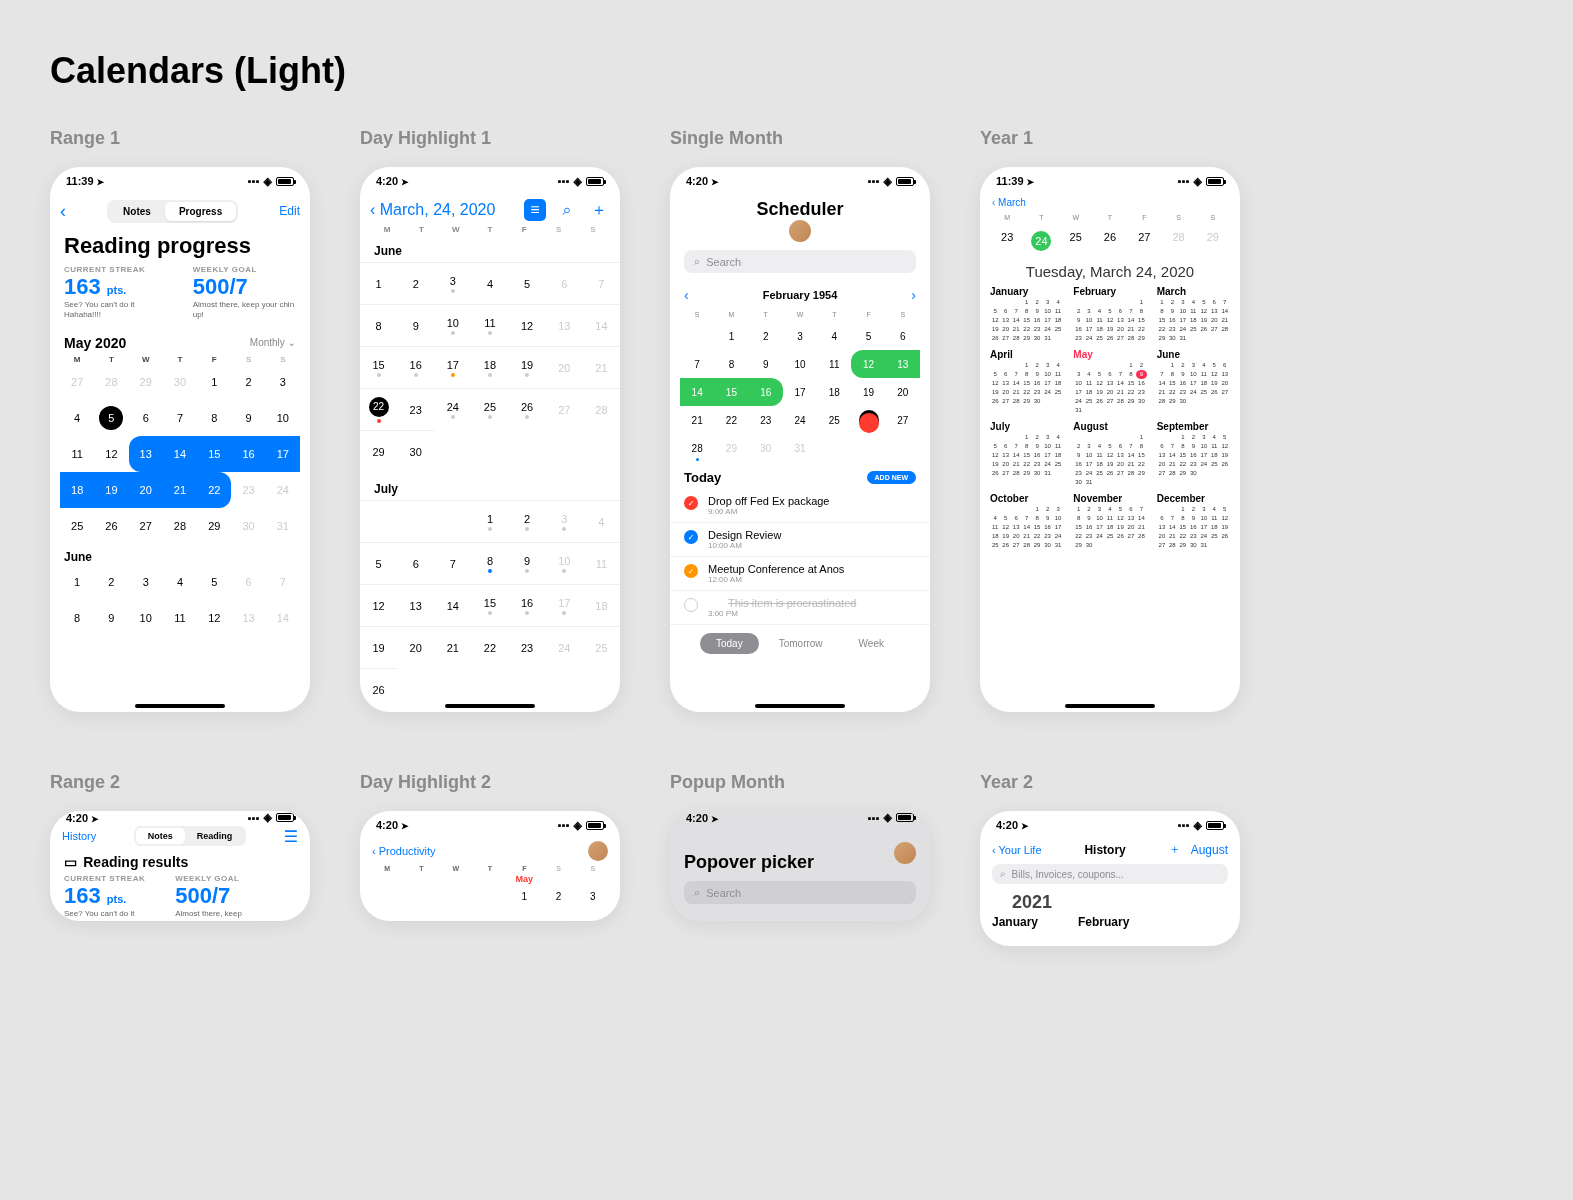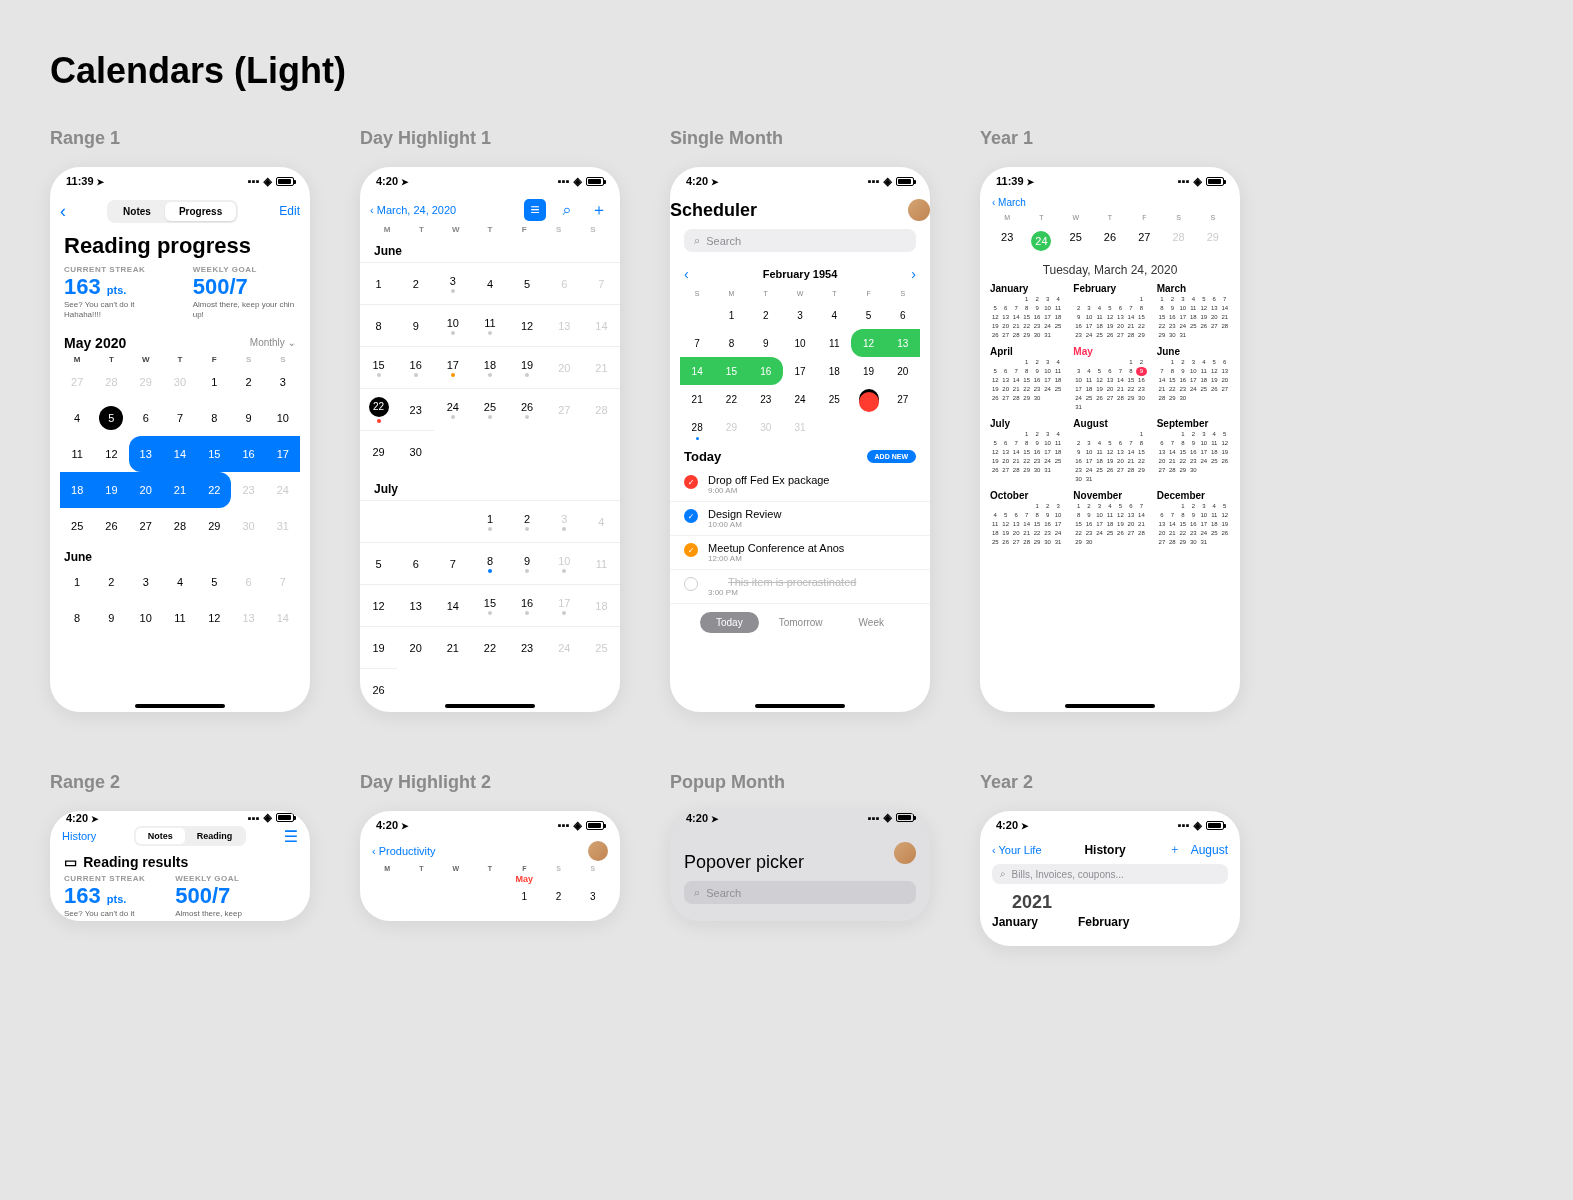--- a/index.html
+++ b/index.html
@@ -46,37 +46,37 @@
 .cal-cell { height:36px; display:flex; align-items:center; justify-content:center; font-size:11px; position:relative; }
 .cal-cell.dim { color:#ccc; }
 .cal-cell.sel-black span { background:#000; color:#fff; width:24px; height:24px; border-radius:50%; display:flex; align-items:center; justify-content:center; }
 .cal-cell.range { background:#007aff; color:#fff; }
 .cal-cell.range.first { border-radius:12px 0 0 12px; }
 .cal-cell.range.last { border-radius:0 12px 12px 0; }
 .r1-sub-month { font-size:12px; font-weight:700; padding:6px 14px 0; }
 
 
 .dh-nav { display:flex; align-items:center; justify-content:space-between; padding:4px 10px; }
-.dh-date { color:#007aff; font-size:11px; }
+.dh-date { color:#007aff; font-size:16px; }
 .dh-icons { display:flex; gap:10px; align-items:center; }
 .dh-icon { width:22px; height:22px; display:flex; align-items:center; justify-content:center; color:#007aff; }
 .dh-icon.fill { background:#007aff; color:#fff; border-radius:5px; }
 .dh-month { font-size:12px; font-weight:700; padding:10px 14px 4px; }
 .dh-grid { display:grid; grid-template-columns:repeat(7,1fr); }
 .dh-cell { height:42px; display:flex; flex-direction:column; align-items:center; justify-content:center; font-size:11px; border-top:1px solid #eee; position:relative; }
 .dh-cell.dim { color:#ccc; }
 .dh-dot { width:4px; height:4px; border-radius:50%; margin-top:2px; }
 .dh-dot.gr { background:#ccc; }
 .dh-dot.bl { background:#007aff; }
 .dh-dot.or { background:#ff9500; }
 .dh-dot.rd { background:#ff3b30; }
 .dh-today { background:#000; color:#fff; width:20px; height:20px; border-radius:50%; display:flex; align-items:center; justify-content:center; font-size:10px; }
 
 
-.sm-head { display:flex; align-items:center; justify-content:space-between; padding:4px 0 8px; }
+.sm-head { display:flex; align-items:center; justify-content:space-between; padding:4px 24px 8px;flex-direction:column; }
 .sm-title { font-size:18px; font-weight:700; }
 .sm-avatar { width:22px; height:22px; border-radius:50%; background:linear-gradient(135deg,#d4a373,#c08552); }
 .sm-search { margin:0 14px 10px; background:#eeeef0; border-radius:8px; padding:5px 10px; font-size:11px; color:#8e8e93; display:flex; align-items:center; gap:6px; }
 .sm-nav { display:flex; align-items:center; justify-content:space-between; padding:4px 14px; }
 .sm-arrow { color:#007aff; font-size:14px; }
 .sm-month { font-size:11px; font-weight:600; }
 .sm-dow { display:grid; grid-template-columns:repeat(7,1fr); padding:4px 10px; font-size:7px; color:#888; }
 .sm-dow span { text-align:center; }
 .sm-grid { display:grid; grid-template-columns:repeat(7,1fr); padding:0 10px; }
 .sm-cell { height:28px; display:flex; align-items:center; justify-content:center; font-size:10px; position:relative; }
@@ -103,21 +103,21 @@
 .sm-tab.active { background:#8e8e93; color:#fff; }
 
 
 .y1-back { color:#007aff; font-size:10px; padding:2px 12px; }
 .y1-week-hdr { display:grid; grid-template-columns:repeat(7,1fr); padding:4px 10px; font-size:7px; color:#888; }
 .y1-week-hdr span { text-align:center; }
 .y1-days { display:grid; grid-template-columns:repeat(7,1fr); padding:2px 10px 6px; }
 .y1-day { text-align:center; font-size:11px; padding:4px 0; position:relative; }
 .y1-day.dim { color:#ccc; }
 .y1-day.today span { background:#34c759; color:#fff; width:20px; height:20px; border-radius:50%; display:inline-flex; align-items:center; justify-content:center; }
-.y1-full-date { text-align:center; font-size:12px; padding:2px 0 6px; color:#333; }
+.y1-full-date { text-align:center; font-size:15px; padding:2px 0 6px; color:#333; }
 .y1-year { font-size:22px; font-weight:700; color:#ff2d55; padding:2px 12px 6px; }
 .y1-months { display:grid; grid-template-columns:repeat(3,1fr); gap:6px 10px; padding:0 10px; }
 .y1-mini { }
 .y1-mini-name { font-size:10px; font-weight:600; margin-bottom:1px; }
 .y1-mini-name.pink { color:#ff2d55; }
 .y1-mini-grid { display:grid; grid-template-columns:repeat(7,1fr); font-size:6px; line-height:1.5; color:#333; }
 .y1-mini-grid span { text-align:center; }
 .y1-mini-grid .hl { background:#ff2d55; color:#fff; border-radius:50%; }
 
 
@@ -134,21 +134,21 @@
 .y2-back { color:#007aff; font-size:11px; }
 .y2-title { font-size:12px; font-weight:600; }
 .y2-actions { display:flex; gap:10px; color:#007aff; font-size:12px; align-items:center; }
 .y2-search { margin:4px 12px; background:#eeeef0; border-radius:8px; padding:4px 8px; font-size:10px; color:#8e8e93; display:flex; gap:6px; align-items:center; }
 .y2-year { font-size:18px; font-weight:700; padding:4px 12px 0; color:#444;margin-left:20px; }
 .y2-months { display:flex; gap:40px; padding:2px 12px; font-size:12px; font-weight:600; }
 
 
 .pm-body { background:#e0e0e2; flex:1; }
 .pm-head { display:flex; justify-content:space-between; align-items:center; padding:8px 14px; }
-.pm-title { font-size:18px; font-weight:400;margin-top:20px; }
+.pm-title { font-size:18px; font-weight:700;margin-top:20px; }
 .pm-search { margin:0 14px 8px; background:#d0d0d4; border-radius:8px; padding:5px 10px; font-size:11px; color:#8e8e93; display:flex; gap:6px; align-items:center; }
 .pm-today { font-size:13px; font-weight:700; padding:6px 14px; }
 
 
 .dh2-nav { display:flex; justify-content:space-between; align-items:center; padding:2px 12px; }
 .dh2-back { color:#007aff; font-size:11px; }
 .dh2-dow { display:grid; grid-template-columns:repeat(7,1fr); padding:2px 10px; font-size:7px; color:#666; font-weight:600; }
 .dh2-dow span { text-align:center; }
 .dh2-dow .we { color:#bbb; }
 .dh2-may { grid-column:5; text-align:center; font-size:9px; font-weight:700; color:#ff3b30; }

